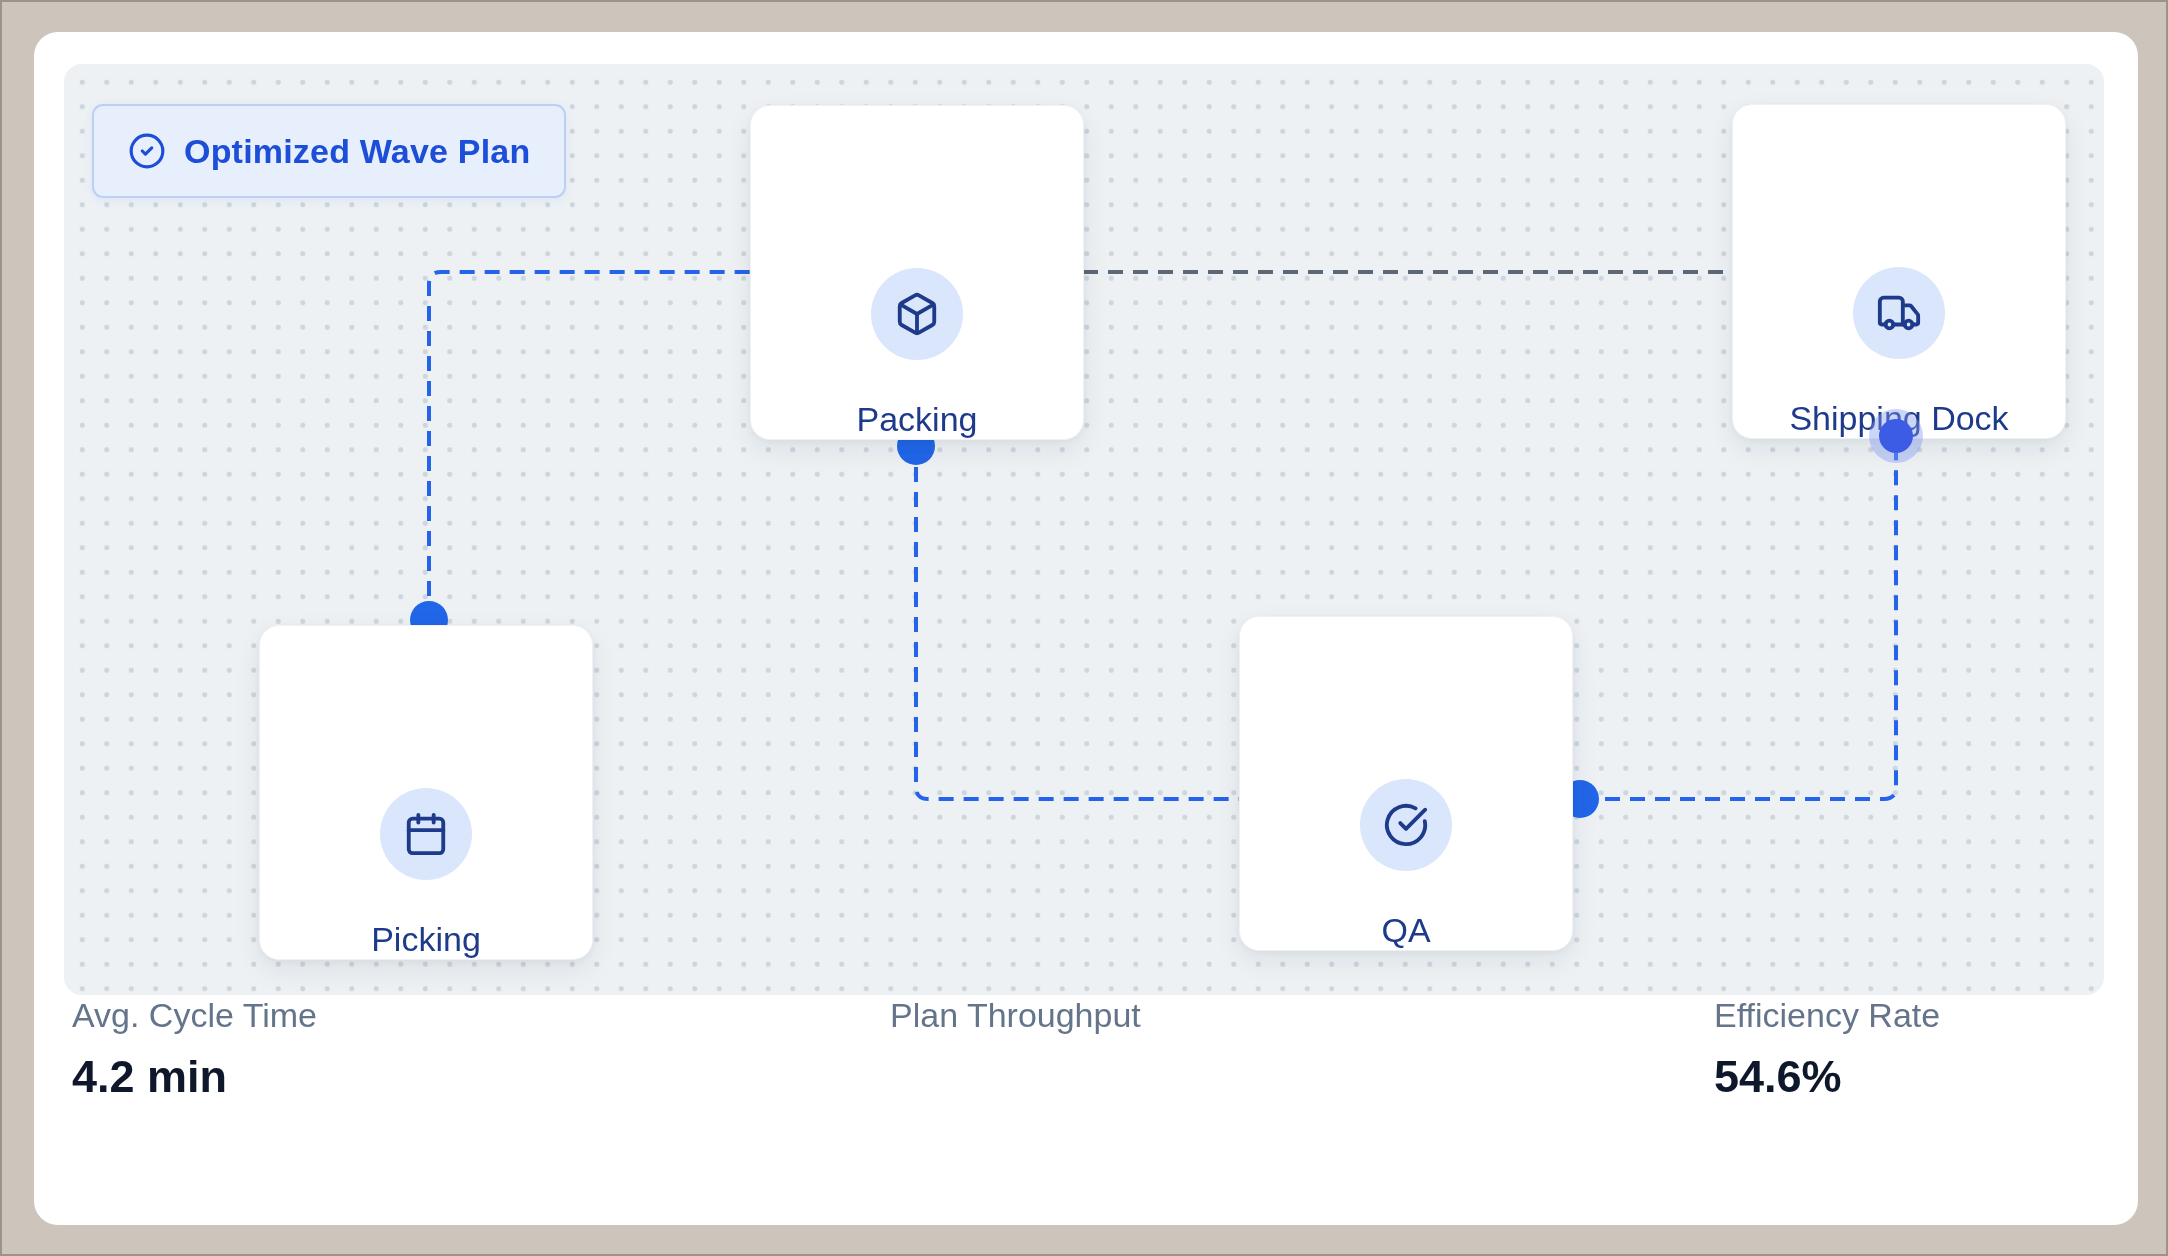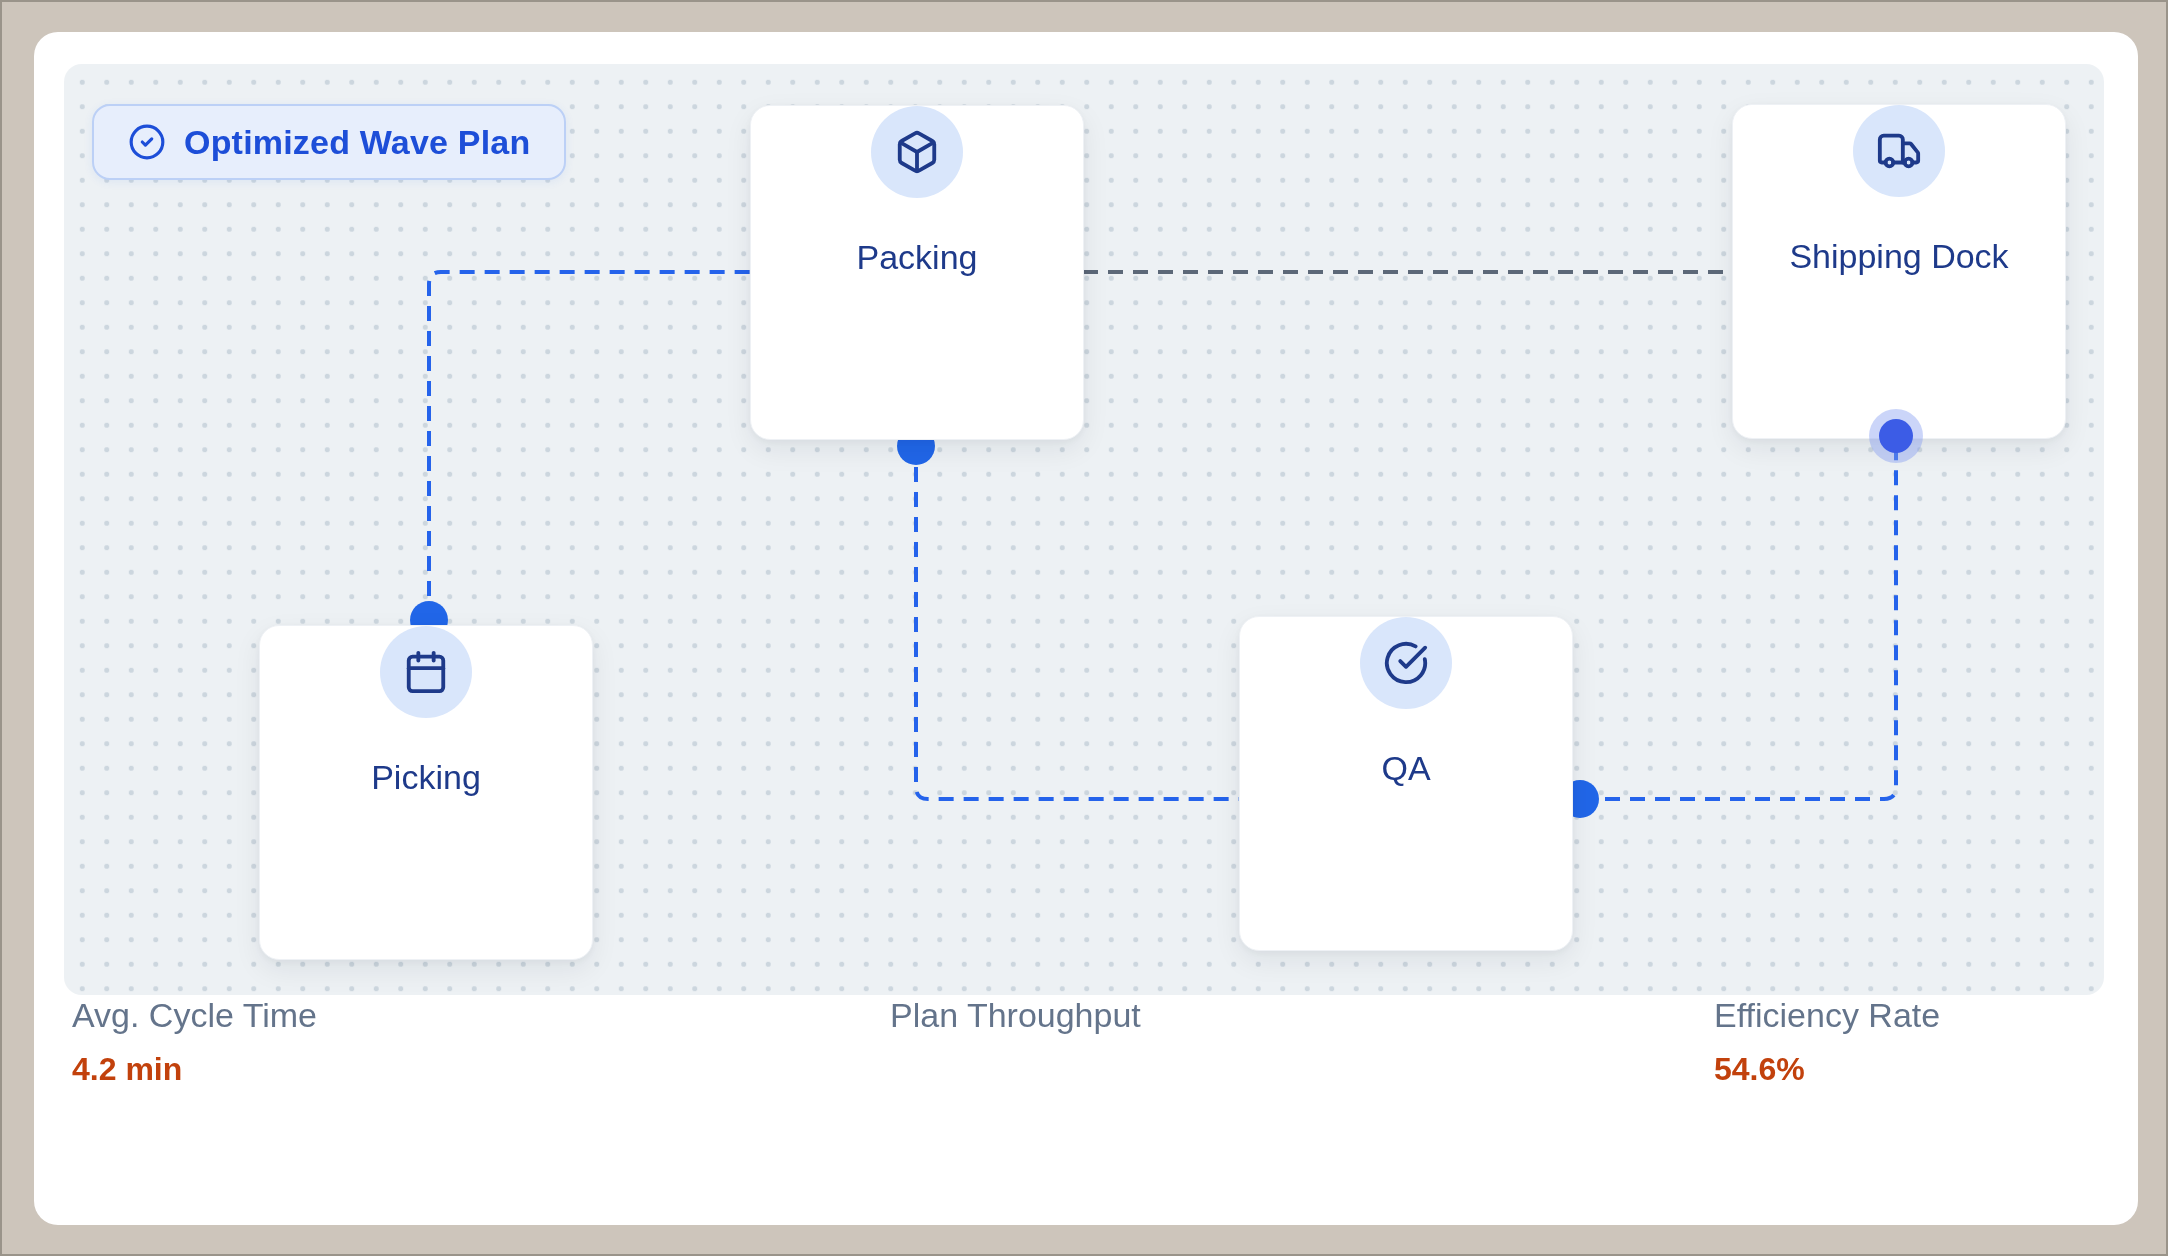--- a/index.html
+++ b/index.html
@@ -39,41 +39,41 @@
     width: 100%; height: 100%;
     display: block;
   }
   .edge-blue { stroke: #2563eb; stroke-width: 4; fill: none; stroke-dasharray: 15 10; }
   .edge-gray { stroke: #5c6878; stroke-width: 4; fill: none; stroke-dasharray: 15 10; }
   .handle-dot { fill: #2166e8; }
   
   .badge {
     position: absolute;
     left: 28px; top: 40px;
-    height: 76px;
+    height: 94px;
     display: inline-flex; align-items: center; gap: 18px;
     padding: 0 34px;
     background: #e7eefc;
     border: 2px solid #bcd0f6;
-    border-radius: 18px;
+    border-radius: 11px;
     color: #1d4ed8;
     font-size: 34px; font-weight: 700; letter-spacing: .2px;
     box-shadow: 0 2px 10px rgba(37,99,235,.08);
   }
   .badge svg { width: 38px; height: 38px; stroke: #1d4ed8; }
   
   .node {
     position: absolute;
     width: 334px; height: 335px;
     background: #ffffff;
     border: 1px solid #eef1f5;
     border-radius: 20px;
     box-shadow: 0 10px 28px rgba(15,23,42,.07), 0 2px 6px rgba(15,23,42,.04);
     display: flex; flex-direction: column;
-    align-items: center; justify-content: flex-start;
+    align-items: center; justify-content: flex-end;
     gap: 40px;
   }
   .node-icon-circle {
     width: 92px; height: 92px;
     border-radius: 50%;
     background: #d9e6fb;
     display: flex; align-items: center; justify-content: center;
   }
   .node-icon-circle svg { width: 46px; height: 46px; stroke: #1e3a8a; }
   .node-label {
@@ -95,21 +95,21 @@
     position: absolute;
     left: 38px; top: 964px; right: 30px;
     display: grid;
     grid-template-columns: 818px 824px 1fr;
   }
   .stat-label {
     font-size: 34px; color: #64748b; font-weight: 400;
     margin-bottom: 16px;
   }
   .stat-value {
-    font-size: 32px; color: #c2410c; font-weight: 700;
+    font-size: 45px; color: #0f172a; font-weight: 700;
   }
 </style>
 </head>
 <body>
 
 <div class="screen">
   <div class="window">
 
     <div class="canvas">
 

